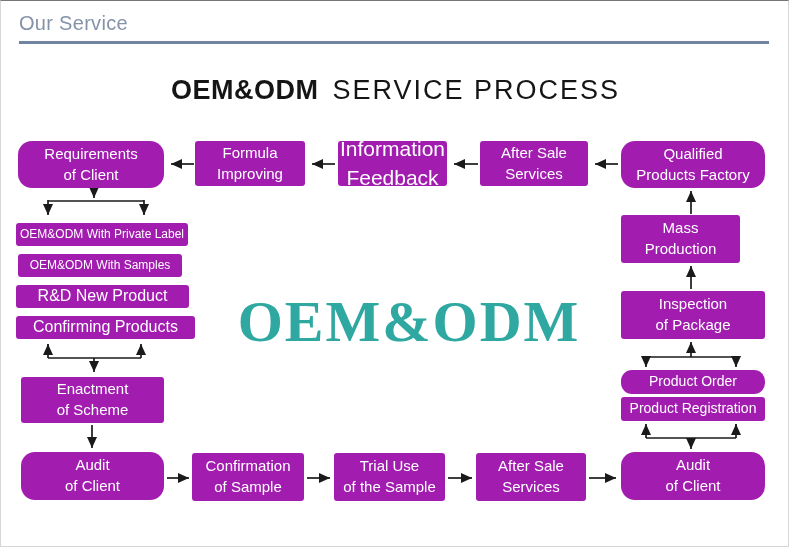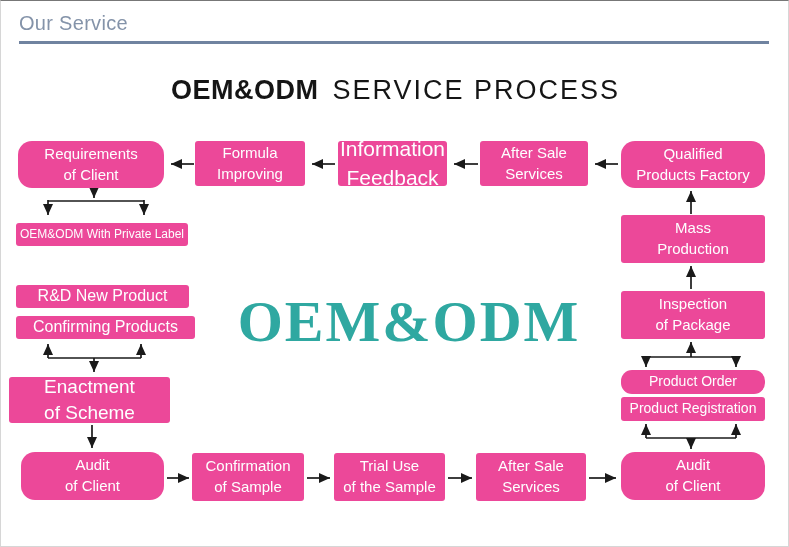--- a/index.html
+++ b/index.html
@@ -29,45 +29,45 @@
   .heading .b{font-weight:bold;letter-spacing:.5px;margin-right:14px;}
   .heading .r{font-weight:normal;letter-spacing:2px;}
   .watermark{
     position:absolute;left:210px;top:288px;width:396px;height:66px;
     line-height:66px;text-align:center;
     font-family:"Liberation Serif",serif;font-weight:bold;
     font-size:58px;color:#2fa8a1;letter-spacing:2px;
   }
   .node{
     position:absolute;box-sizing:border-box;
-    background:#ec4899;color:#fdffff;
+    background:#a21caf;color:#fdffff;
     display:flex;align-items:center;justify-content:center;
     text-align:center;white-space:pre-line;
     line-height:1.38;border-radius:3px;
   }
   .rounded{border-radius:14px;}
   
   #n-req{left:17px;top:140px;width:146px;height:47px;font-size:15px;}
   #n-formula{left:194px;top:140px;width:110px;height:45px;font-size:15px;}
   #n-info{left:337px;top:140px;width:109px;height:45px;font-size:21px;}
   #n-aftersale-top{left:479px;top:140px;width:108px;height:45px;font-size:15px;}
   #n-qualified{left:620px;top:140px;width:144px;height:47px;font-size:15px;}
   
-  #n-mass{left:620px;top:214px;width:144px;height:48px;font-size:15px;}
+  #n-mass{left:620px;top:214px;width:119px;height:48px;font-size:15px;}
   #n-inspection{left:620px;top:290px;width:144px;height:48px;font-size:15px;}
   #n-order{left:620px;top:369px;width:144px;height:24px;font-size:14px;border-radius:11px;}
   #n-reg{left:620px;top:396px;width:144px;height:24px;font-size:14px;}
   #n-audit-right{left:620px;top:451px;width:144px;height:48px;font-size:15px;}
   
   #n-aftersale-bot{left:475px;top:452px;width:110px;height:48px;font-size:15px;}
   #n-trial{left:333px;top:452px;width:111px;height:48px;font-size:15px;}
   #n-confirm{left:191px;top:452px;width:112px;height:48px;font-size:15px;}
   #n-audit-left{left:20px;top:451px;width:143px;height:48px;font-size:15px;}
   
-  #n-enact{left:8px;top:376px;width:161px;height:46px;font-size:19px;}
+  #n-enact{left:20px;top:376px;width:143px;height:46px;font-size:15px;}
   #n-opt1{left:15px;top:222px;width:172px;height:23px;font-size:12px;}
   #n-opt2{left:17px;top:253px;width:164px;height:23px;font-size:12px;}
   #n-opt3{left:15px;top:284px;width:173px;height:23px;font-size:16px;}
   #n-opt4{left:15px;top:315px;width:179px;height:23px;font-size:16px;}
   .connectors{position:absolute;left:0;top:0;pointer-events:none;}
   .connectors line{stroke:#1a1a1a;stroke-width:1.7;}
 </style>
 </head>
 <body>
 
@@ -180,16 +180,17 @@
   <div class="node" id="n-trial"><span>Trial Use
 of the Sample</span></div>
   <div class="node" id="n-confirm"><span>Confirmation
 of Sample</span></div>
   <div class="node rounded" id="n-audit-left"><span>Audit
 of Client</span></div>
 
   <div class="node" id="n-enact"><span>Enactment
 of Scheme</span></div>
   <div class="node" id="n-opt1"><span>OEM&amp;ODM With Private Label</span></div>
+  <div class="node" id="n-opt2"><span>OEM&amp;ODM With Samples</span></div>
   <div class="node" id="n-opt3"><span>R&amp;D New Product</span></div>
   <div class="node" id="n-opt4"><span>Confirming Products</span></div>
 
 </div>
 
 </body></html>

